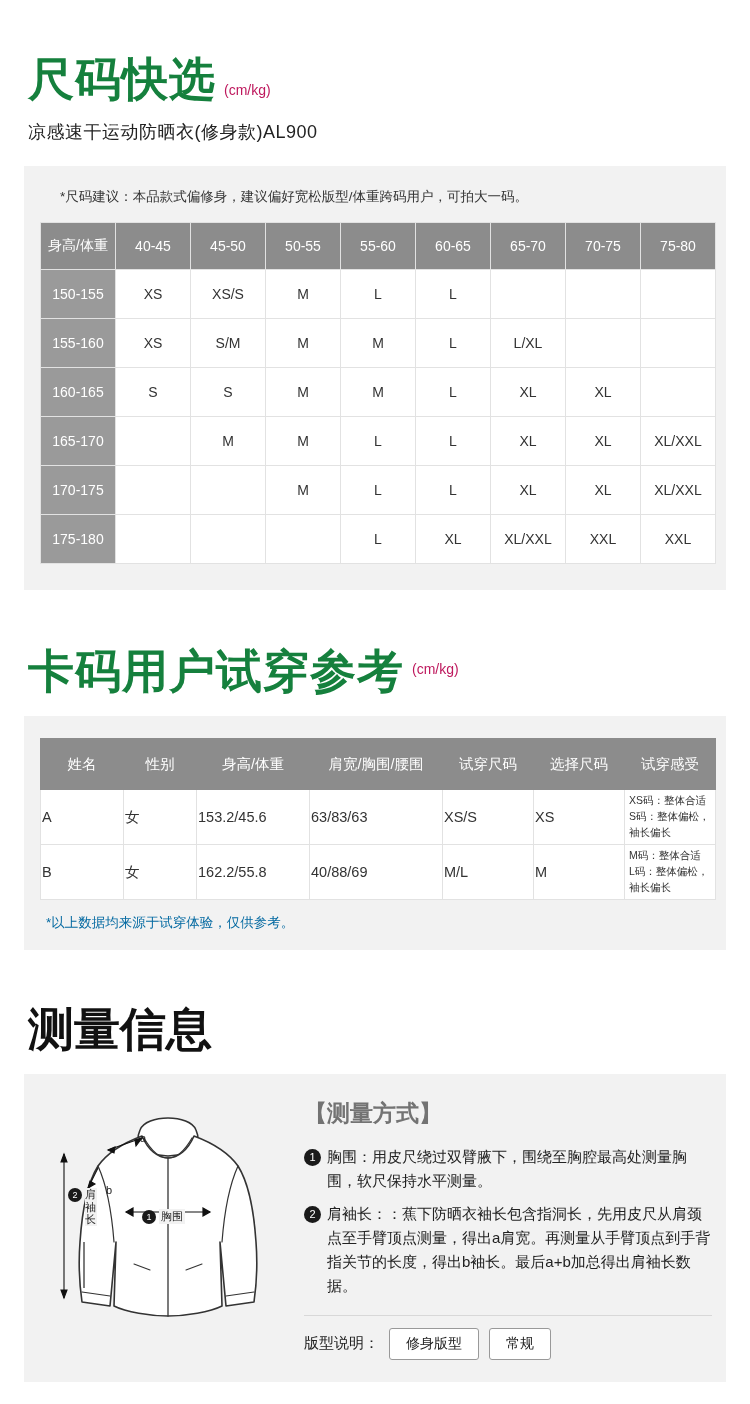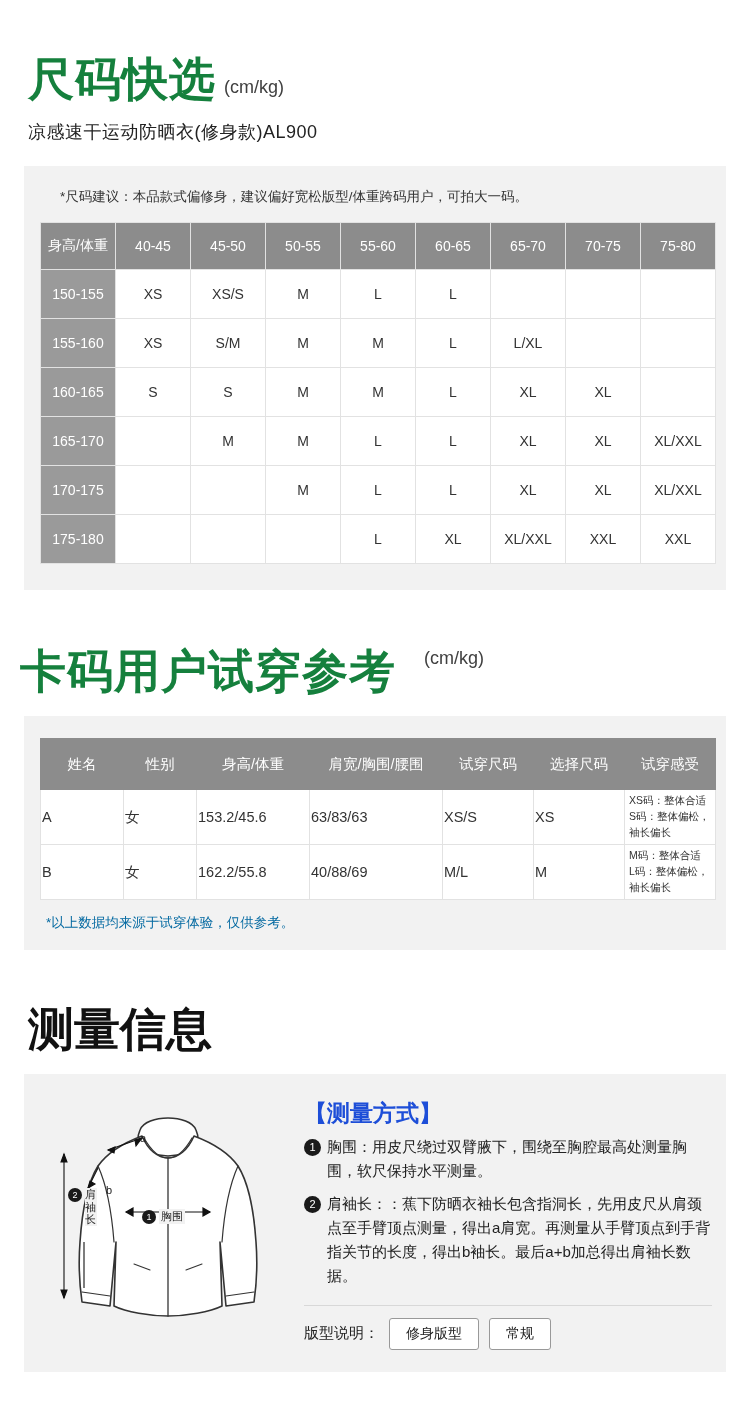--- a/index.html
+++ b/index.html
@@ -28,22 +28,22 @@
     padding: 56px 0 0 28px;
   }
   .big-title {
     font-size: 46px;
     font-weight: bold;
     letter-spacing: 1px;
     line-height: 1;
     color: #15803d;
   }
   .unit-note {
-    font-size: 18px;
-    color: #404040;
+    font-size: 14px;
+    color: #be185d;
     margin-left: 8px;
     margin-bottom: 4px;
     font-weight: normal;
   }
   .subtitle {
     font-size: 18px;
     color: #222;
     padding: 18px 0 0 28px;
     letter-spacing: .5px;
   }
@@ -89,23 +89,22 @@
     color: #fff;
     font-size: 14px;
   }
   table.size-table tbody td {
     background: #fff;
   }
 
   
   .sec2-title-row {
     display: flex;
-    align-items: flex-start;
-    padding: 58px 0 0 20px;
-    gap: 20px;
+    align-items: center;
+    padding: 58px 0 0 28px;
   }
   .grey-panel2 {
     background: #f2f2f2;
     margin: 22px 24px 0 24px;
     padding: 22px 16px 10px 16px;
     box-sizing: border-box;
   }
   table.try-table {
     border-collapse: collapse;
     width: 676px;
@@ -164,22 +163,22 @@
     position: relative;
   }
   .meas-right {
     flex: 1;
     padding-left: 6px;
     padding-top: 6px;
   }
   .meas-head {
     font-size: 23px;
     font-weight: bold;
-    color: #1d4ed8;
-    margin-bottom: 6px;
+    color: #737373;
+    margin-bottom: 16px;
   }
   .meas-item {
     display: flex;
     font-size: 15px;
     line-height: 1.62;
     color: #222;
     margin-bottom: 8px;
   }
   .num-circle {
     flex: none;

